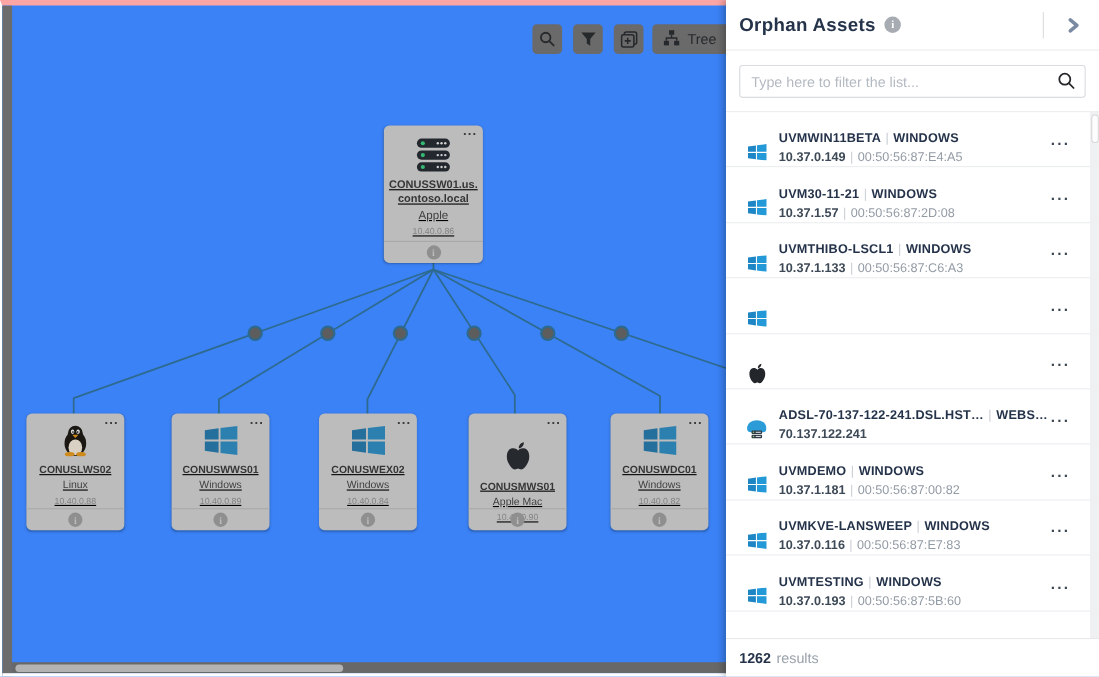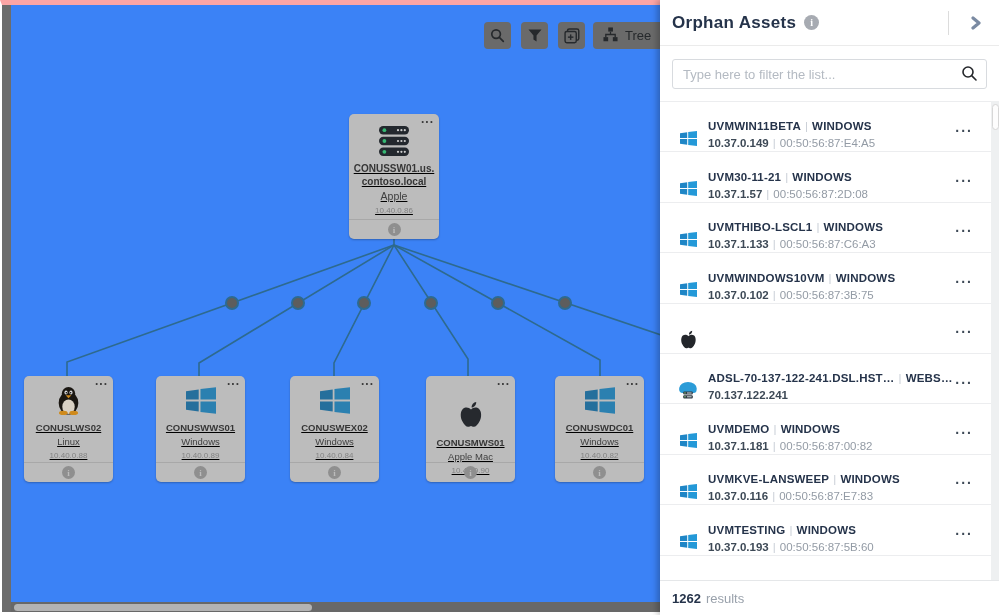--- a/index.html
+++ b/index.html
@@ -359,24 +359,20 @@
   </div>
         <div class="asset-row">
     <span class="row-icon">
             <svg width="17" height="15" viewBox="0 0 17 15">
               <polygon fill="#1f86c6" points="0,2.2 7.2,1.2 7.2,7 0,7"></polygon>
               <polygon fill="#2499d8" points="8.2,1.05 17,0 17,7 8.2,7"></polygon>
               <polygon fill="#1f86c6" points="0,8 7.2,8 7.2,13.8 0,12.8"></polygon>
               <polygon fill="#2499d8" points="8.2,8 17,8 17,15 8.2,13.95"></polygon>
             </svg>
           </span>
-    <span class="row-text">
-      <div class="a-line1"><span class="a-name">UVMWINDOWS10VM</span><span class="pipe p1">|</span><span class="a-type">WINDOWS</span></div>
-      <div class="a-line2"><span class="a-ip">10.37.0.102</span><span class="pipe p2">|</span><span class="a-mac">00:50:56:87:3B:75</span></div>
-    </span>
     <span class="row-menu">...</span>
   </div>
         <div class="asset-row">
     <span class="row-icon">
             <svg width="17" height="20" viewBox="0 0 24 28">
               <path fill="#23262b" d="M12.6 6.6c-.2-2.8 1.9-5.3 4.6-5.6.3 2.9-2.1 5.5-4.6 5.6z"></path>
               <path fill="#23262b" d="M12 8.6c1.9-2.6 5.8-2.8 7.9-.9 2.9 2.8 2.8 8.4.8 12.3-1.9 3.8-3.9 5.8-5.8 5.8-1.5 0-2-.9-2.9-.9s-1.5.9-3 .9c-1.9 0-3.9-2-5.8-5.8-2-3.9-2.1-9.5.8-12.3 2.1-1.9 6.1-1.7 8 .9z"></path>
             </svg>
           </span>
     <span class="row-menu">...</span>

